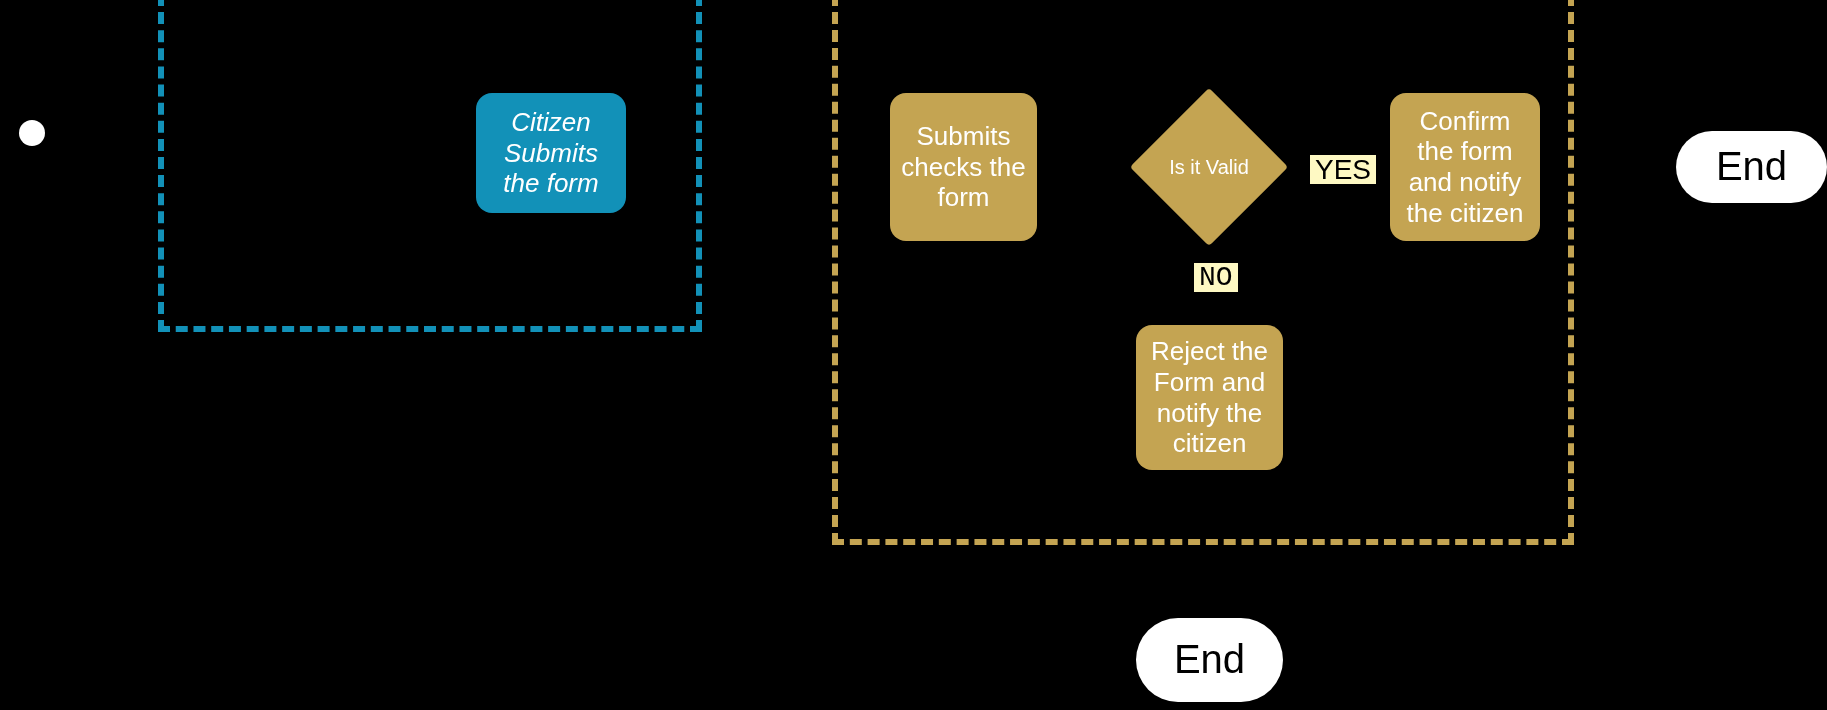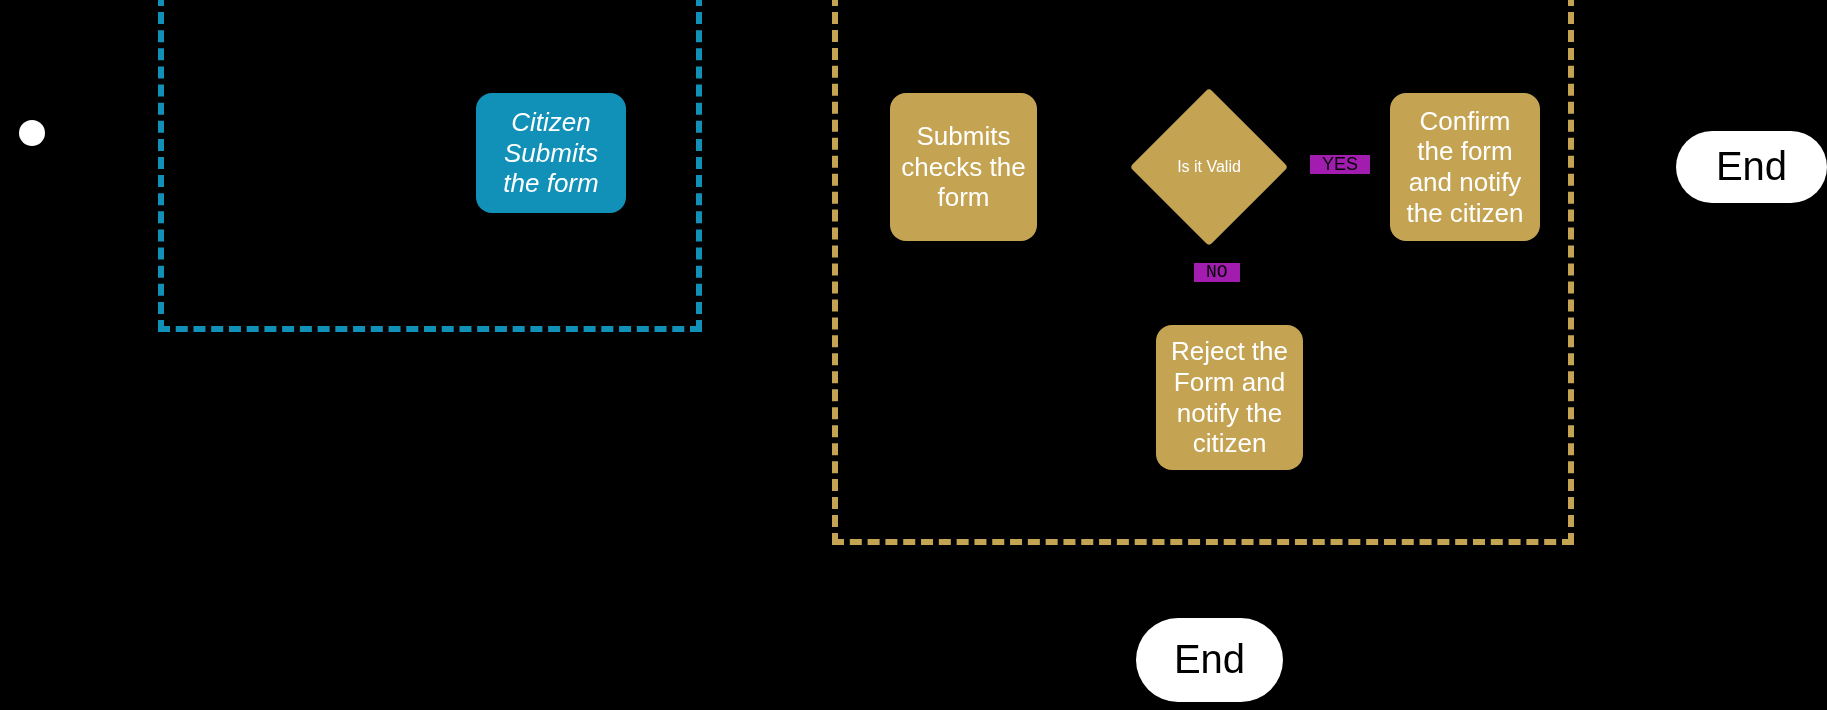--- a/index.html
+++ b/index.html
@@ -22,24 +22,24 @@
   .terminator{background:#ffffff;color:#000000;border-radius:9999px;
               font-size:40px;}
 
   .start-dot{position:absolute;background:#ffffff;border-radius:50%;}
 
   .decision{position:absolute;display:flex;align-items:center;
             justify-content:center;}
   .decision .dshape{position:absolute;inset:0;background:#C4A452;
             transform:rotate(45deg);border-radius:4px;}
   .decision .dlabel{position:relative;z-index:2;color:#ffffff;
-            font-size:16px;white-space:nowrap;}
+            font-size:20px;white-space:nowrap;}
 
-  .edge-label{position:absolute;background:#a21caf;color:#000000;
-              font-size:18px;line-height:1.05;padding:0 12px;white-space:nowrap;}
+  .edge-label{position:absolute;background:#fef9c3;color:#000000;
+              font-size:28px;line-height:1.05;padding:0 5px;white-space:nowrap;}
 </style>
 </head>
 <body>
 
 <div id="canvas">
 
   <div class="start-dot" style="left:19px;top:120px;width:26px;height:26px;"></div>
 
   <div class="lane lane-blue" style="left:158px;top:-6px;width:544px;height:338px;"></div>
 
@@ -60,21 +60,21 @@
   </div>
 
   <div class="edge-label" style="left:1310px;top:155px;">YES</div>
 
   <div class="edge-label" style="left:1194px;top:263px;font-family:Liberation Mono, monospace;">NO</div>
 
   <div class="node proc proc-gold" style="left:1390px;top:93px;width:150px;height:148px;">
     <span>Confirm the form and notify the citizen</span>
   </div>
 
-  <div class="node proc proc-gold" style="left:1136px;top:325px;width:147px;height:145px;margin-left:20px;">
+  <div class="node proc proc-gold" style="left:1136px;top:325px;width:147px;height:145px;">
     <span>Reject the Form and notify the citizen</span>
   </div>
 
   <div class="node terminator" style="left:1676px;top:131px;width:151px;height:72px;">
     <span>End</span>
   </div>
 
   <div class="node terminator" style="left:1136px;top:618px;width:147px;height:84px;">
     <span>End</span>
   </div>

